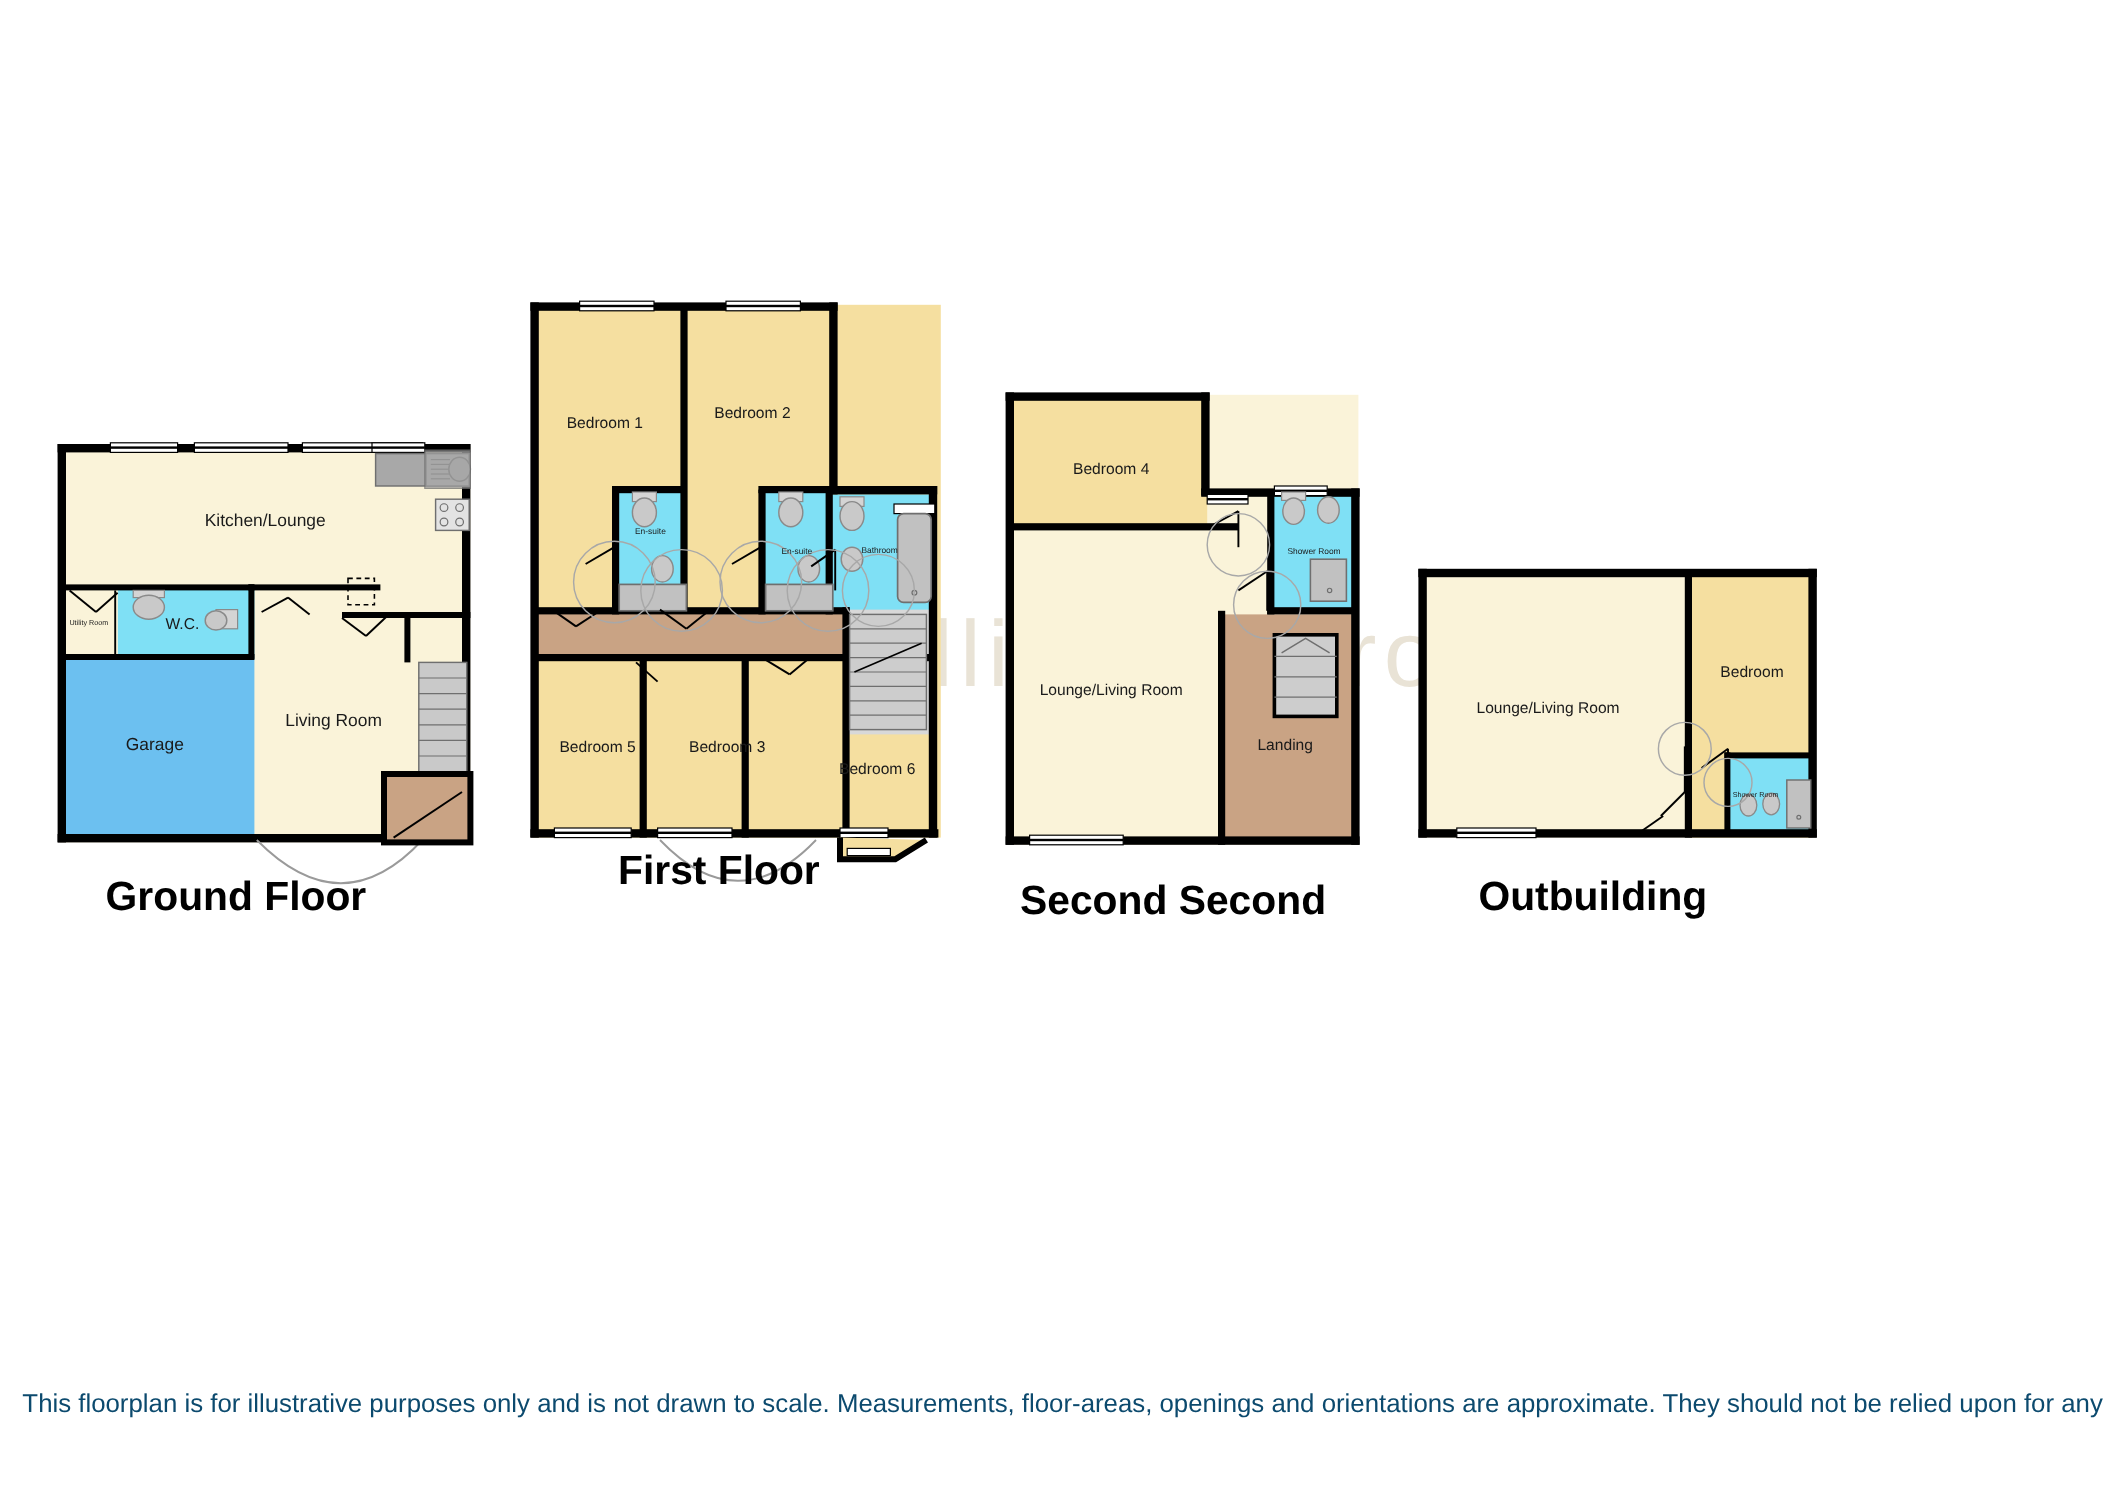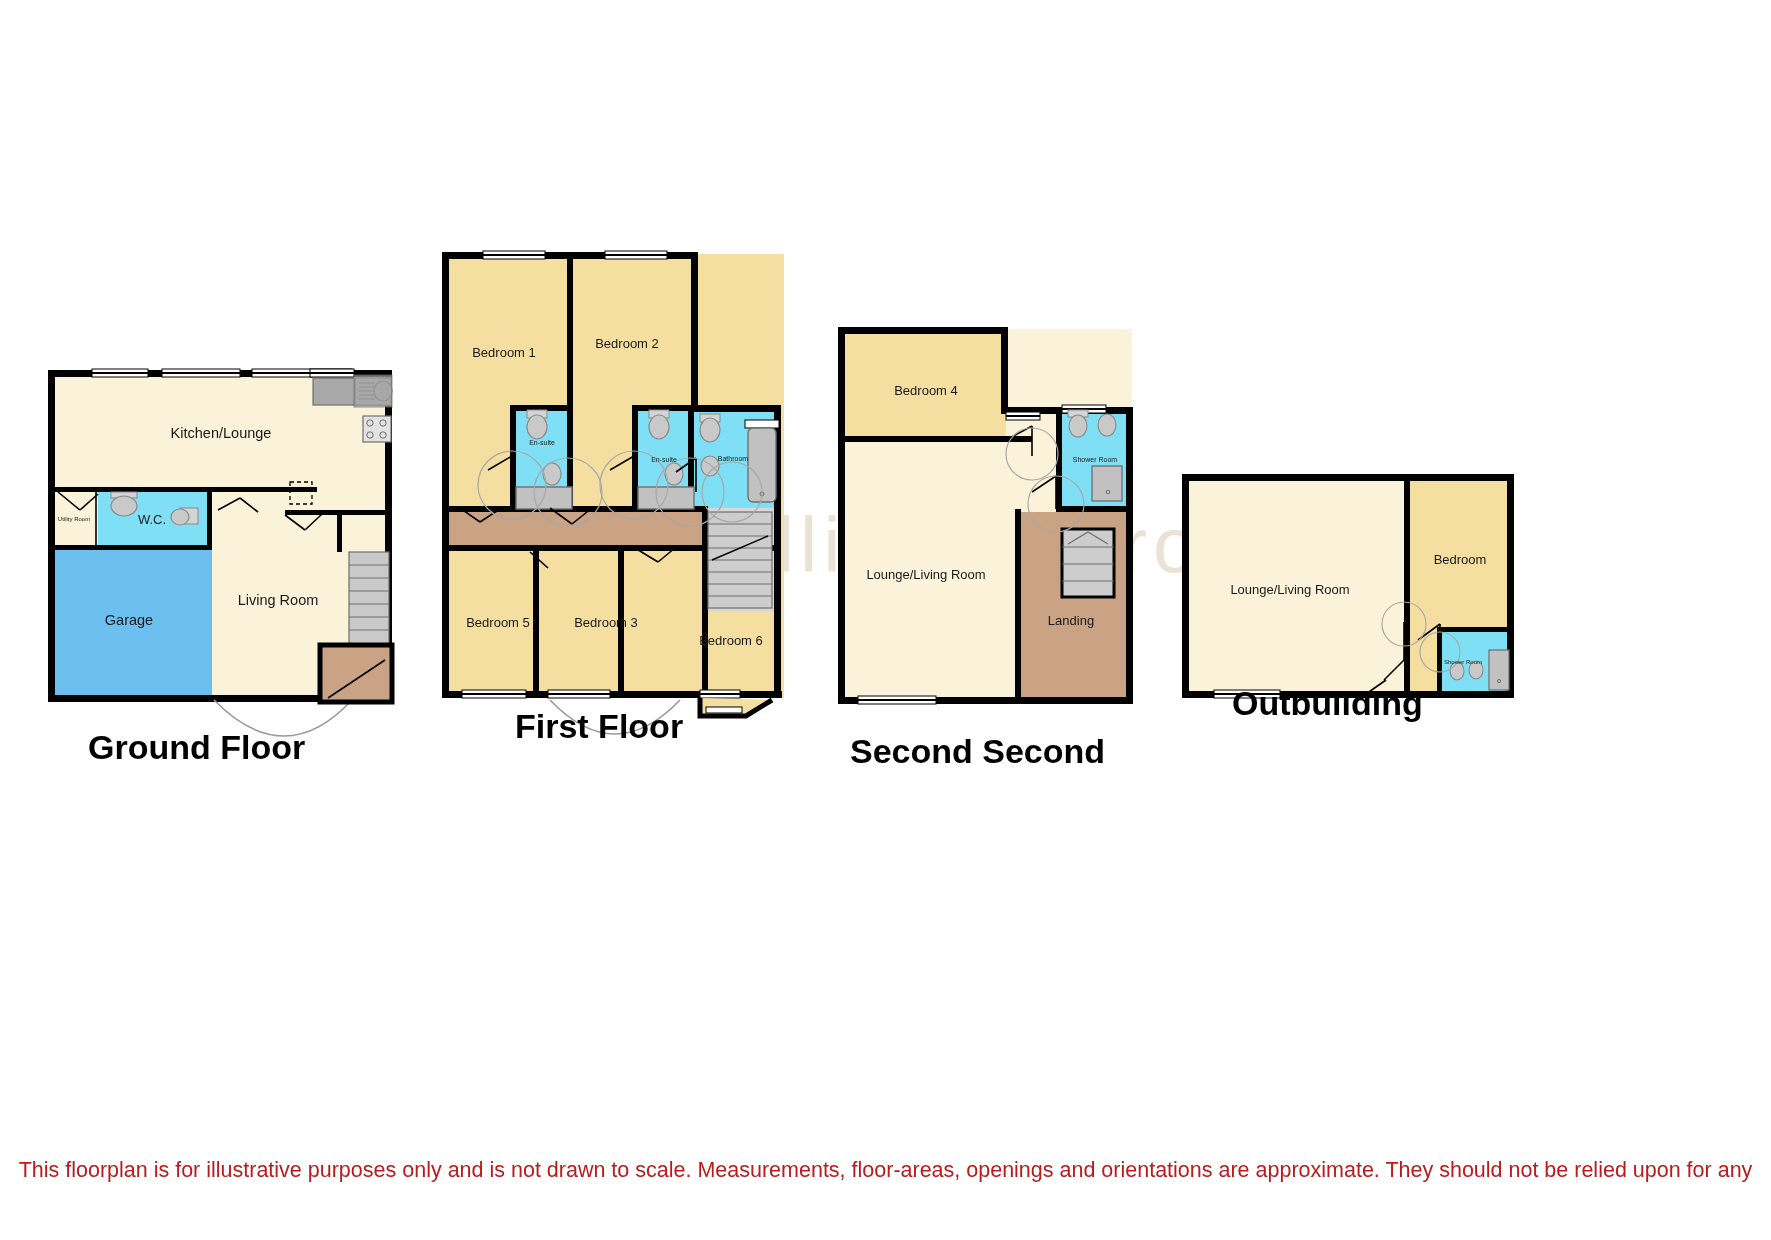--- a/index.html
+++ b/index.html
@@ -58,21 +58,21 @@
   .svg-plan { position: absolute; left: 0; top: 0; z-index: 3; }
 
   .disclaimer {
     position: absolute;
     left: 0;
     top: 1155px;
     width: 1771px;
     text-align: center;
     font-family: "Liberation Sans", sans-serif;
     font-size: 21.5px;
-    color: #b91c1c;
+    color: #0c4a6e;
     line-height: 1.45;
     z-index: 6;
   }
   .disclaimer span { display: block; }
 
   
   text { font-family: "Liberation Sans", sans-serif; fill: #1a1a1a; }
   .lbl-lg { font-size: 14.5px; }
   .lbl-md { font-size: 13px; }
   .lbl-sm { font-size: 7px; }
@@ -430,20 +430,20 @@
       </g>
       <g fill="none" stroke="#a8a8a8" stroke-width="1.2">
         <circle cx="244" cy="624" r="22"></circle>
         <circle cx="280" cy="652" r="20"></circle>
       </g>
 
       <text class="lbl-md" x="130" y="594" text-anchor="middle">Lounge/Living Room</text>
       <text class="lbl-md" x="300" y="564" text-anchor="middle">Bedroom</text>
       <text class="lbl-xs" x="303" y="664" text-anchor="middle">Shower Room</text>
     </svg>
-    <div class="floor-title" style="left:72px; top:684px;text-align:right;">Outbuilding</div>
+    <div class="floor-title" style="left:72px; top:728px;text-align:right;">Outbuilding</div>
   </div>
 
   <div class="disclaimer">
     <span>This floorplan is for illustrative purposes only and is not drawn to scale. Measurements, floor-areas, openings and orientations are approximate. They should not be relied upon for any</span>
   </div>
 
 </div>
 
 </body></html>

